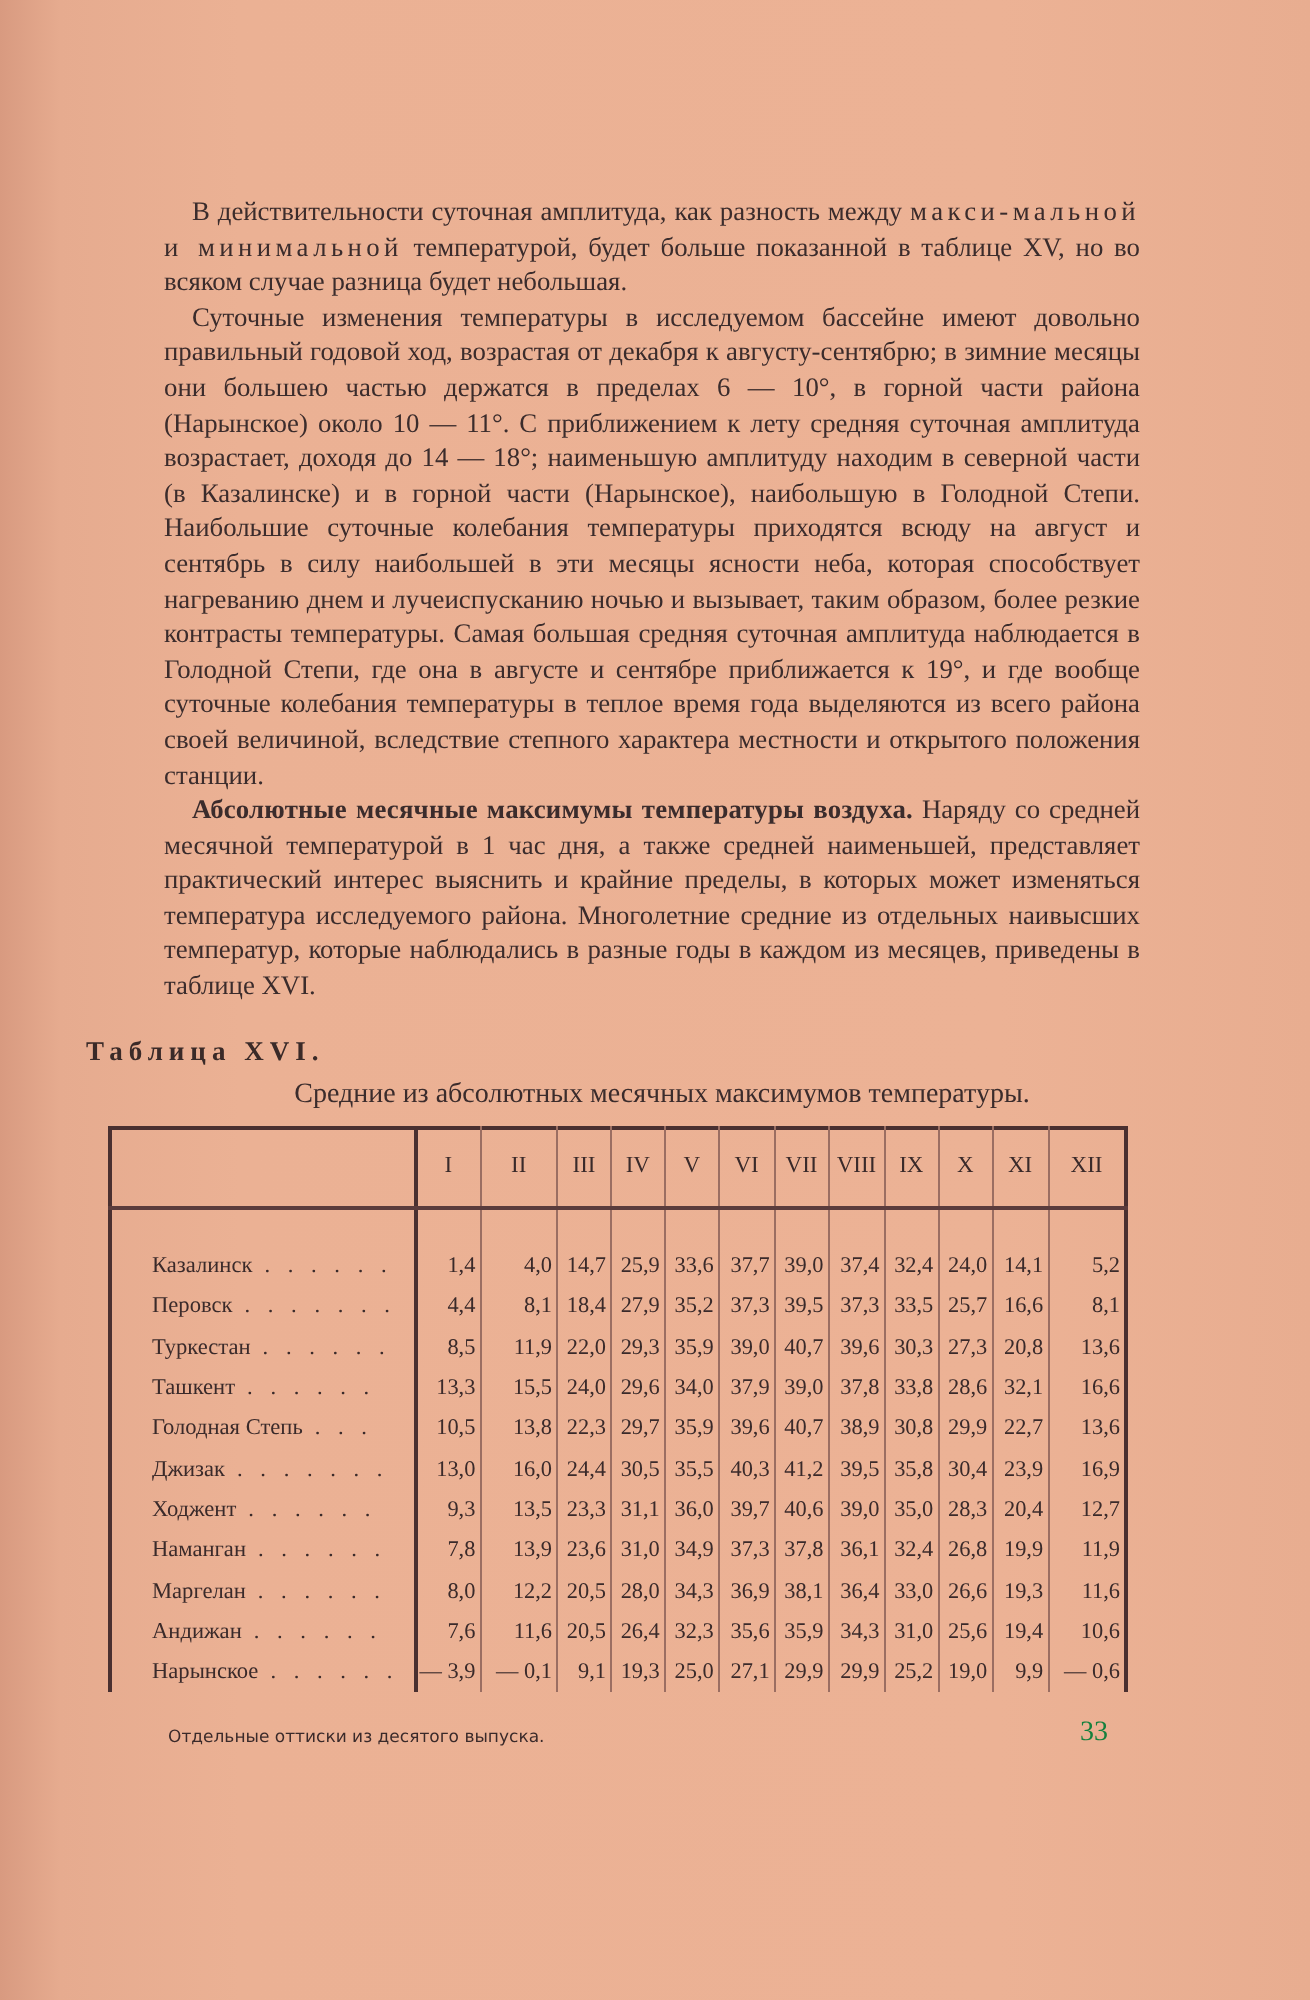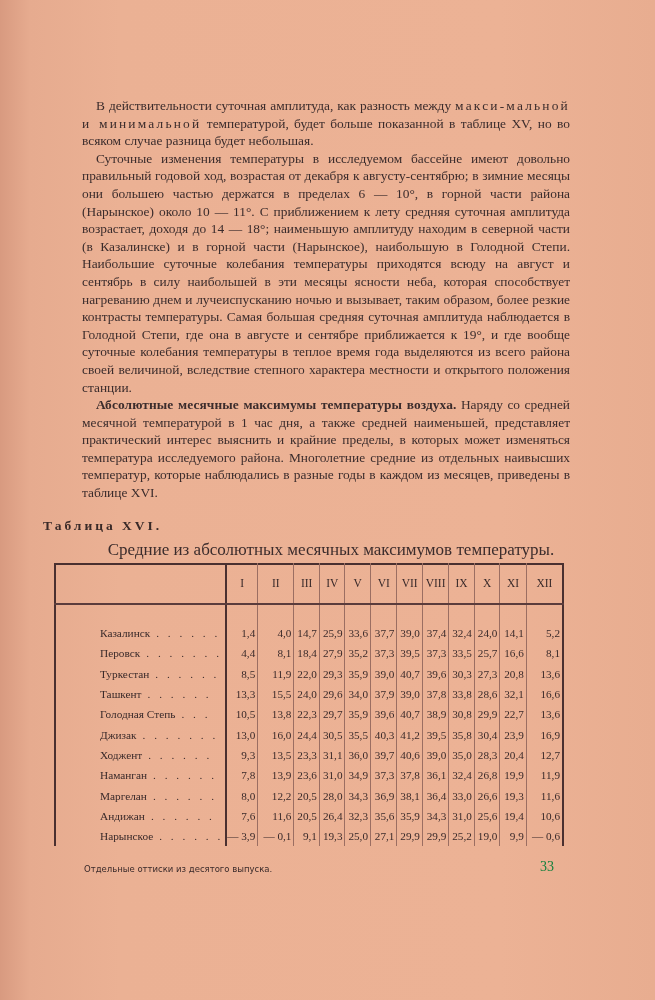--- a/index.html
+++ b/index.html
@@ -19,29 +19,29 @@
   }
   .text-block p { margin: 0; text-indent: 14px; }
   .spaced { letter-spacing: 2.2px; }
   .bold-lead { font-weight: bold; letter-spacing: 0.1px; }
   .table-title {
     position: absolute; left: 0; width: 655px; top: 518px; text-align: left;
     font-weight: bold; font-size: 13.5px; letter-spacing: 3px; color: #3a2a28; padding-left: 27px;
   }
   .table-subtitle {
     position: absolute; left: 70px; width: 490px; top: 540px; text-align: center;
-    font-size: 17px; color: #3b2c2c;
+    font-size: 14px; color: #3b2c2c;
   }
   .table-wrap { position: absolute; left: 38px; top: 563px; width: 512px; }
   table.data { border-collapse: collapse; width: 510px; font-size: 11.2px; color: #3a2a2a; }
   table.data th { font-weight: normal; height: 40px; padding: 0; font-size: 11.5px; border-left: 1px solid #9b6e62; border-bottom: 2px solid #5b3c3c; text-align: center; }
   table.data th.stub { border-left: 2px solid #4a3030; border-right: 2px solid #4a3030; }
   table.data th.last { border-right: 2px solid #4a3030; margin-top: 24px; }
   table.data td { padding: 0 2px 0 0; height: 20.3px; text-align: right; border-left: 1px solid #9b6e62; white-space: nowrap; }
-  table.data td.stub { text-align: left; padding-left: 44px; border-left: 2px solid #4a3030; border-right: 2px solid #4a3030; width: 121px; font-size: 11.3px; }
+  table.data td.stub { text-align: left; padding-left: 20px; border-left: 2px solid #4a3030; border-right: 2px solid #4a3030; width: 121px; font-size: 11.3px; }
   table.data td.last { border-right: 2px solid #4a3030; }
   table.data tr.spacer td { height: 18px; }
   .topline { position: absolute; left: 38px; top: 563px; width: 510px; height: 2px; background: #4a3030; }
   .dots { letter-spacing: 3px; }
   .footnote { position: absolute; left: 68px; top: 864px; font-size: 8.5px; font-family: "DejaVu Sans", sans-serif; color: #3a2a2a; }
   .pagenum { position: absolute; left: 524px; top: 859px; font-size: 14px; color: #15803d; }
 </style>
 </head>
 <body>
 

